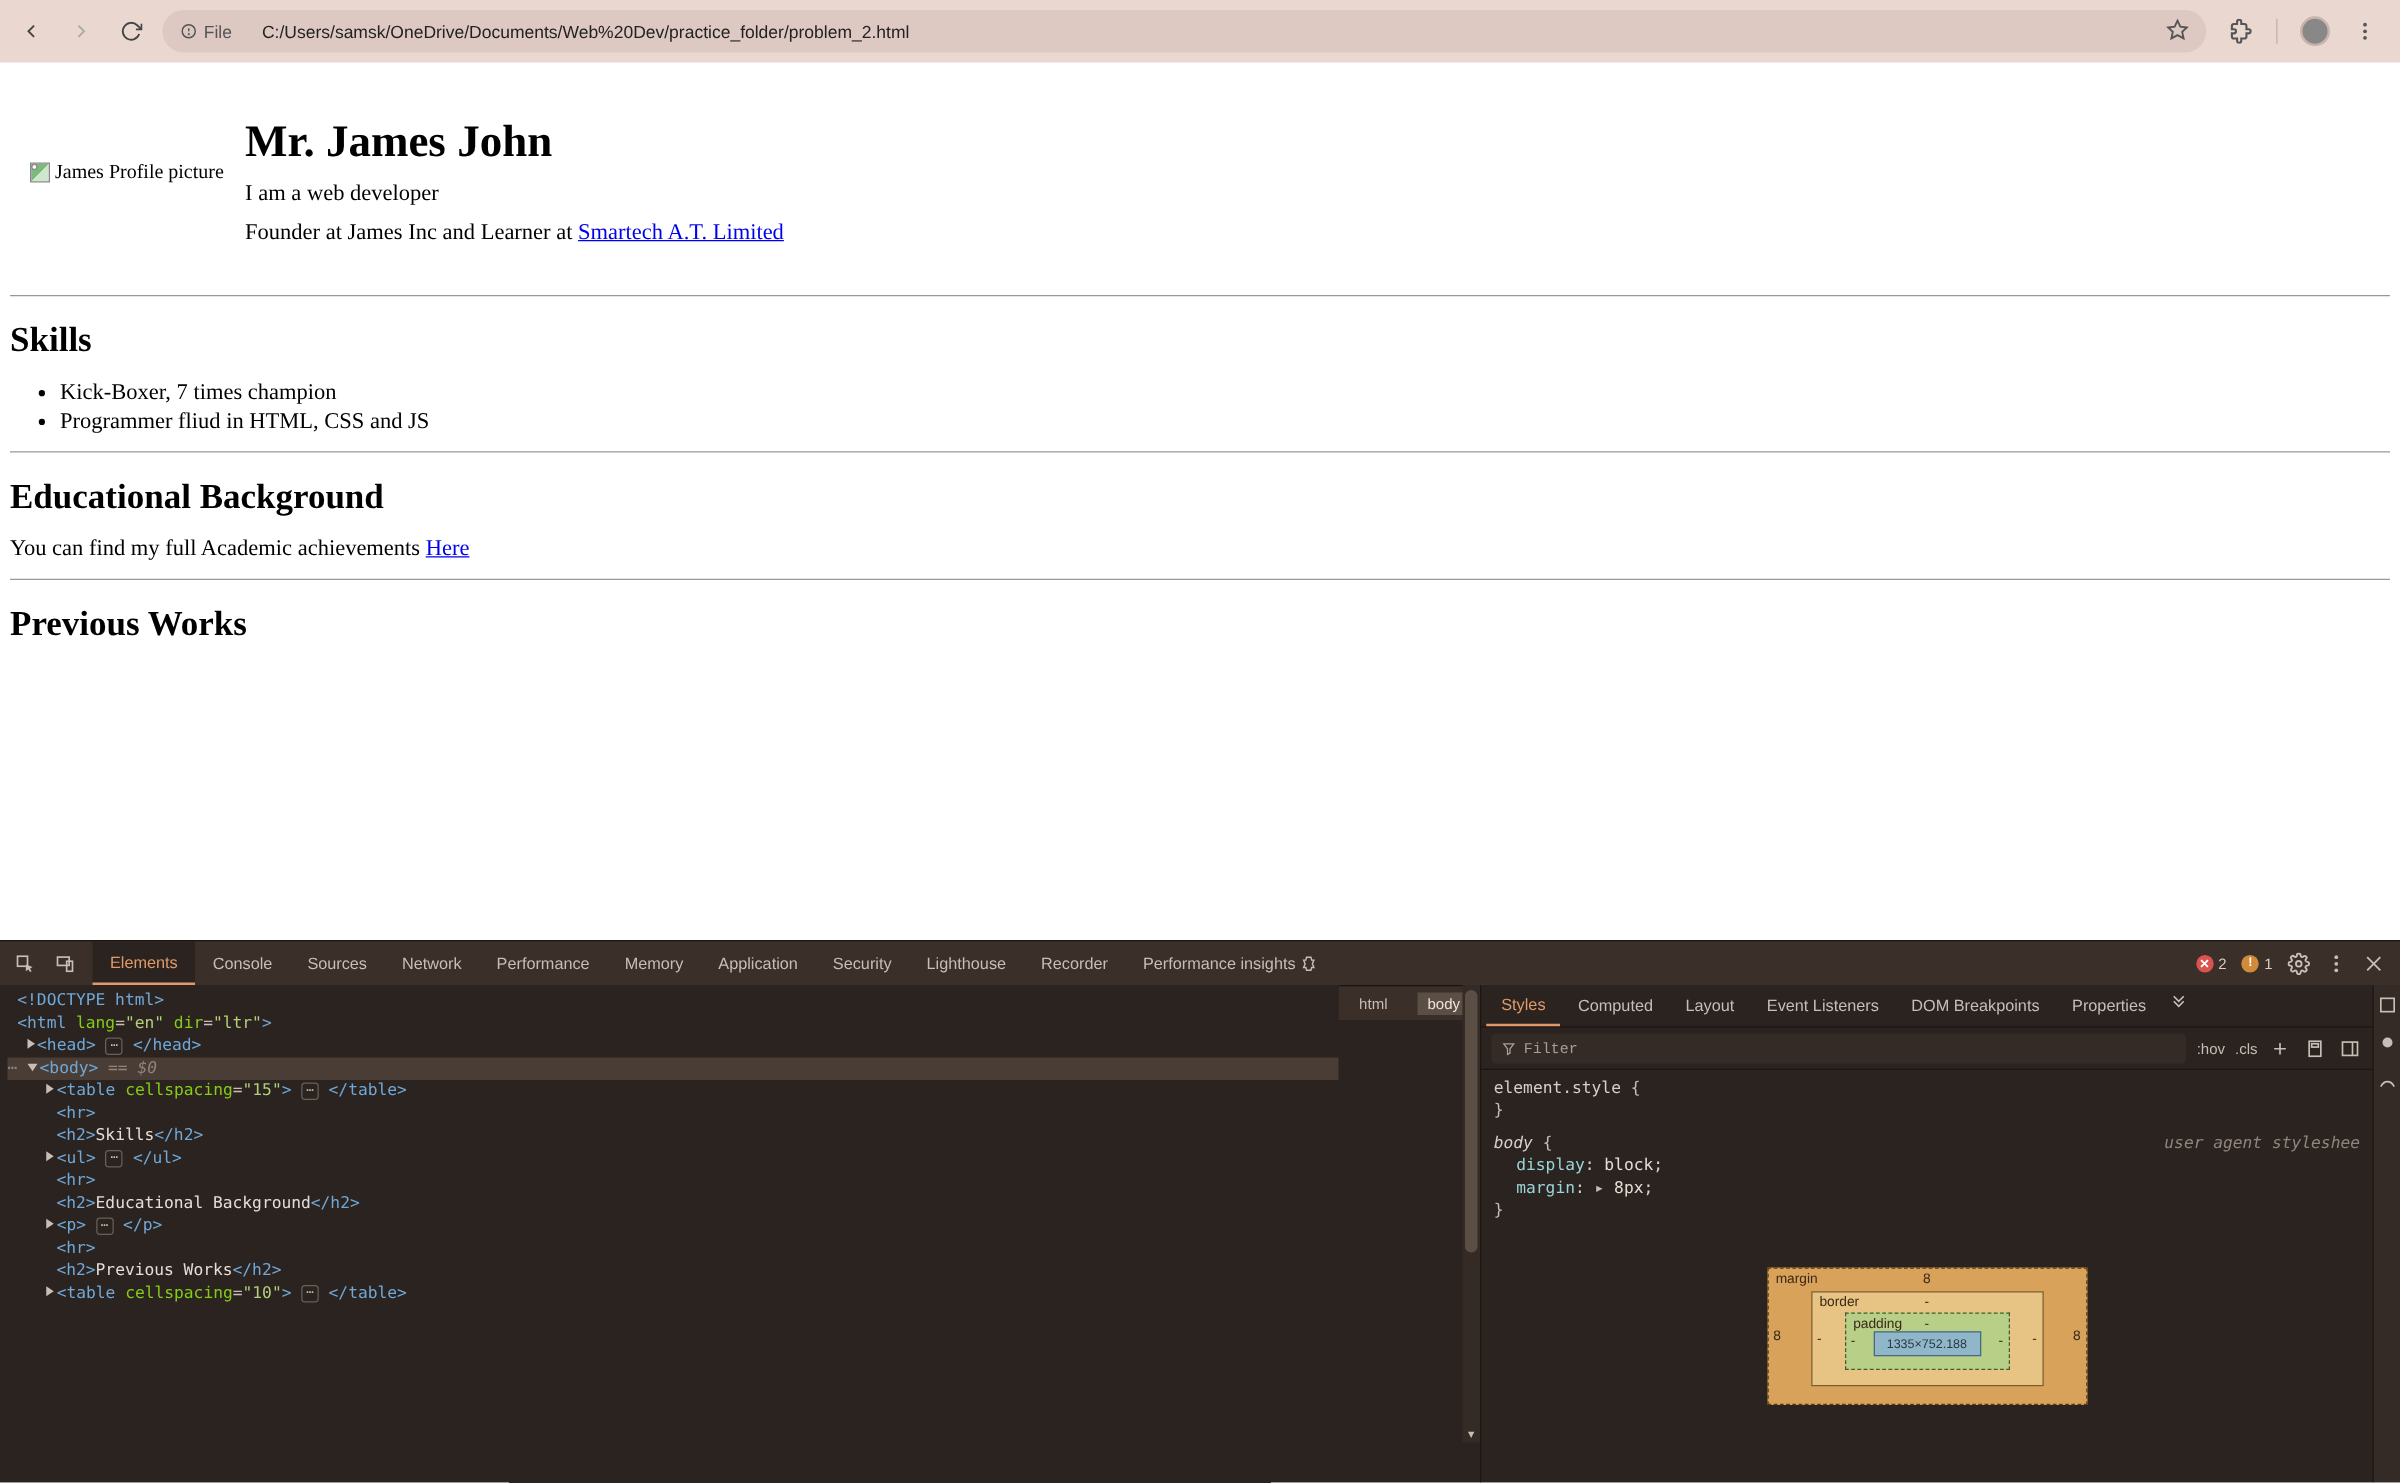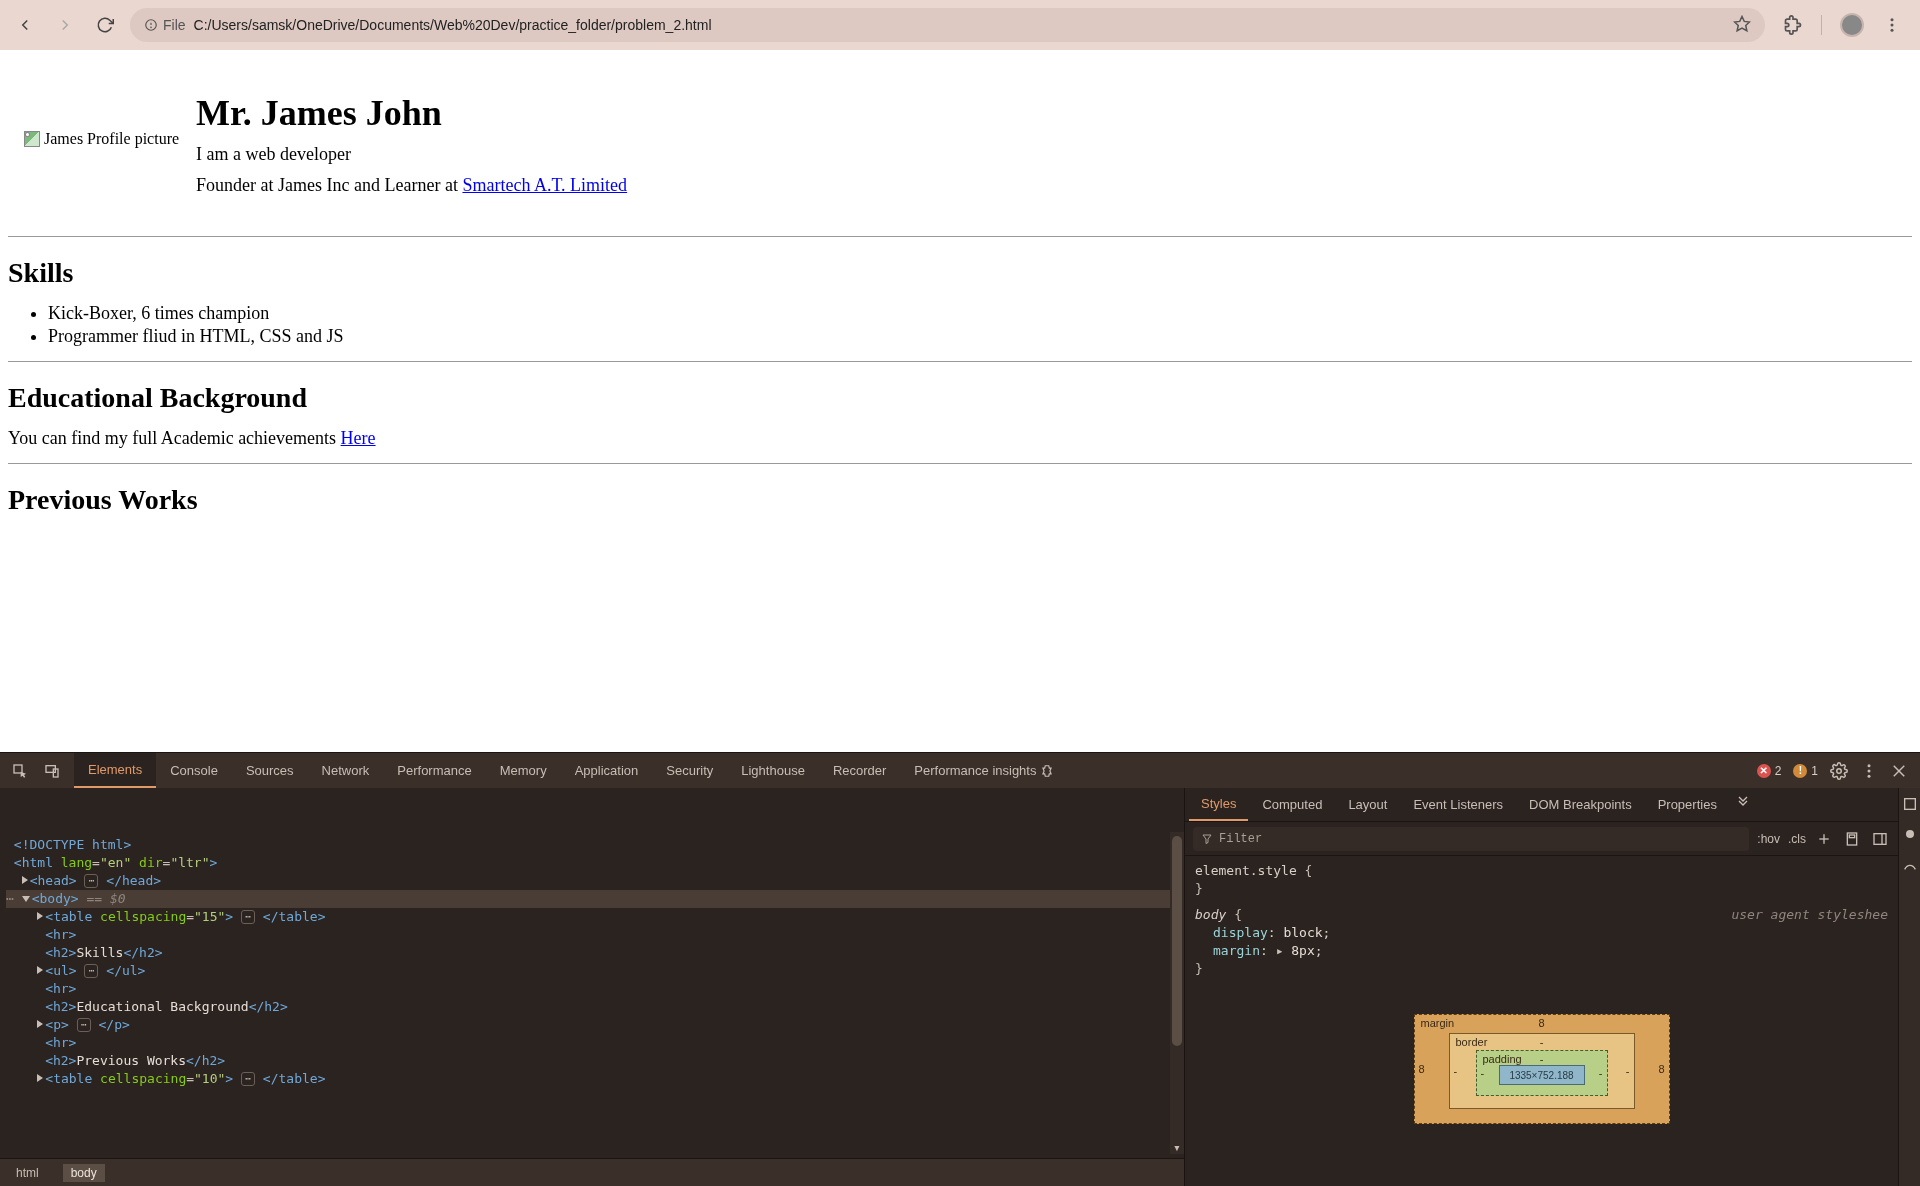--- a/index.html
+++ b/index.html
@@ -24,21 +24,21 @@
   .nav-btn.disabled { color:#aaa; }
   .nav-btn svg { width:18px; height:18px; }
   .addr-bar {
     flex:1;
     height:34px;
     background:#ddc9c2;
     border-radius:17px;
     display:flex;
     align-items:center;
     padding:0 14px;
-    gap:8px;
+    gap:24px;
     color:#333;
     font-family: Arial, sans-serif;
     font-size:14px;
   }
   .addr-bar .file-badge {
     display:flex; align-items:center; gap:5px; color:#555;
   }
   .addr-bar .file-badge svg { width:14px; height:14px; }
   .addr-url { flex:1; color:#222; }
   .right-icons { display:flex; align-items:center; gap:18px; padding:0 8px; }
@@ -108,24 +108,23 @@
   .err-badge { display:flex; align-items:center; gap:4px; font-family:Arial,sans-serif; font-size:12px;}
   .err-badge .dot { width:14px; height:14px; border-radius:50%; display:flex; align-items:center; justify-content:center; font-size:10px; font-weight:700;}
   .dot.red { background:#d9534f; color:#fff;}
   .dot.orange { background:#d08a3a; color:#fff;}
   .gear, .kebab, .chev { width:18px; height:18px; color:#c8beb6; }
 
   .dt-body { flex:1; display:flex; min-height:0; }
 
   .dom-panel {
     width:1184px;
-    display:flex; flex-direction:column;
+    display:flex; flex-direction:row;
     background:#2b2320;
     position:relative;
-    margin-top:44px;
   }
   .dom-scroll { flex:1; overflow:hidden; padding:4px 0 4px 6px; line-height:18px;}
   .dom-line { white-space:pre; font-family:Menlo,Consolas,monospace; }
   .dom-line .tag { color:#6fa8d8; }
   .dom-line .attr { color:#84cc16; }
   .dom-line .val { color:#b3cf7a; }
   .dom-line .txt { color:#e6ddd6; }
   .dom-line .eq { color:#c8beb6; }
   .dom-line .ellip {
     display:inline-block; border:1px solid #6b5f56; border-radius:3px;
@@ -284,21 +283,21 @@
         <p>
           <span>Founder at James Inc and Learner at </span><a href="#">Smartech A.T. Limited</a>
         </p>
       </td>
     </tr>
   </tbody>
     </table>
   <hr>
   <h2>Skills</h2>
   <ul>
-    <li>Kick-Boxer, 6 times champion</li>
+    <li>Kick-Boxer, 7 times champion</li>
     <li>Programmer fliud in HTML, CSS and JS</li>
   </ul>
   <hr>
   <h2>Educational Background</h2>
   <p>
     <span>You can find my full Academic achievements </span><a href="#">Here</a>
   </p>
   <hr>
   <h2>Previous Works</h2>
 </div>

